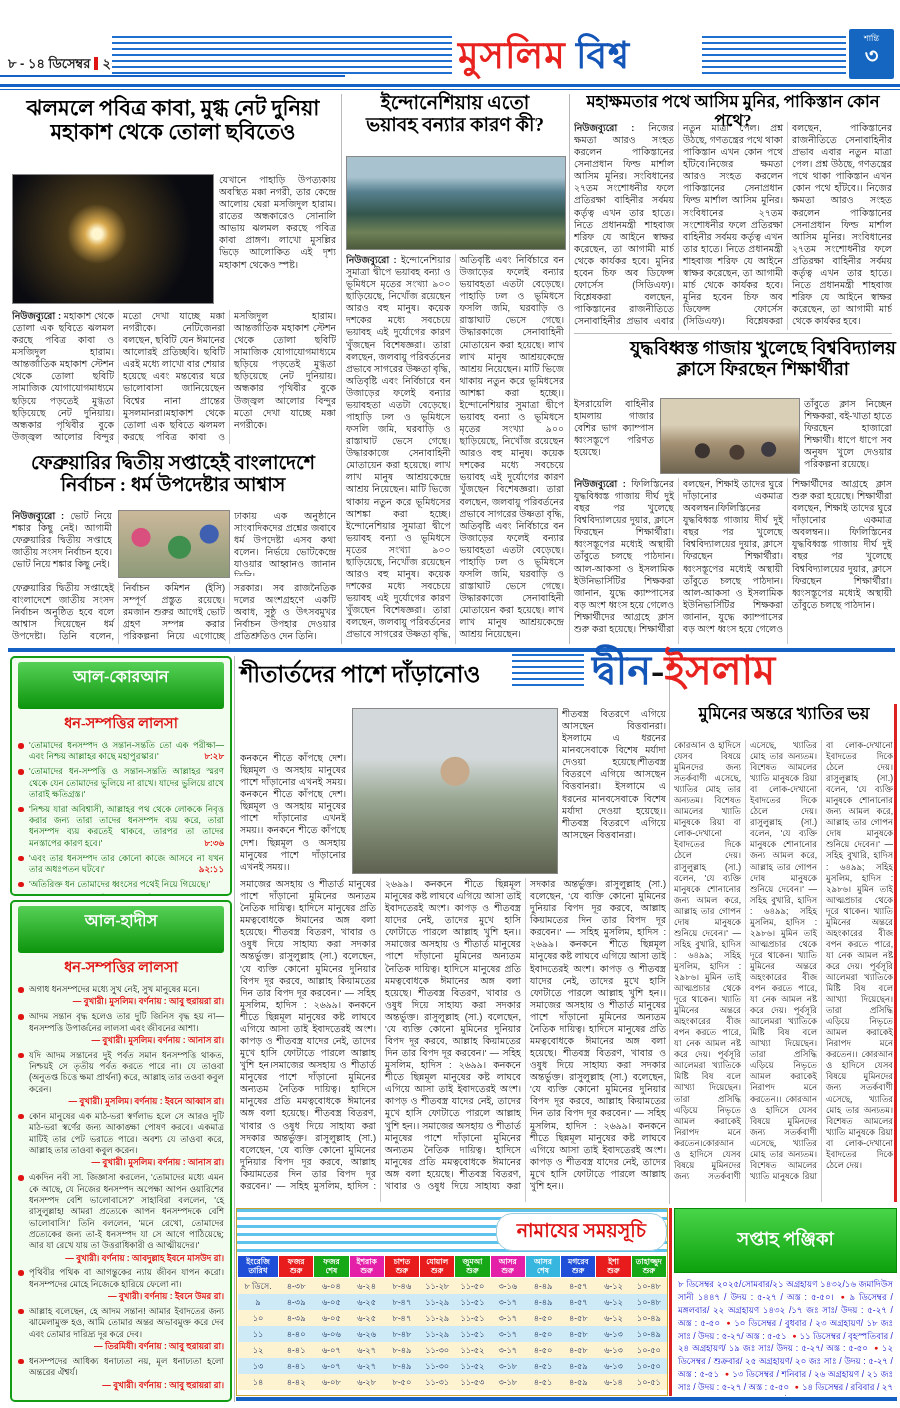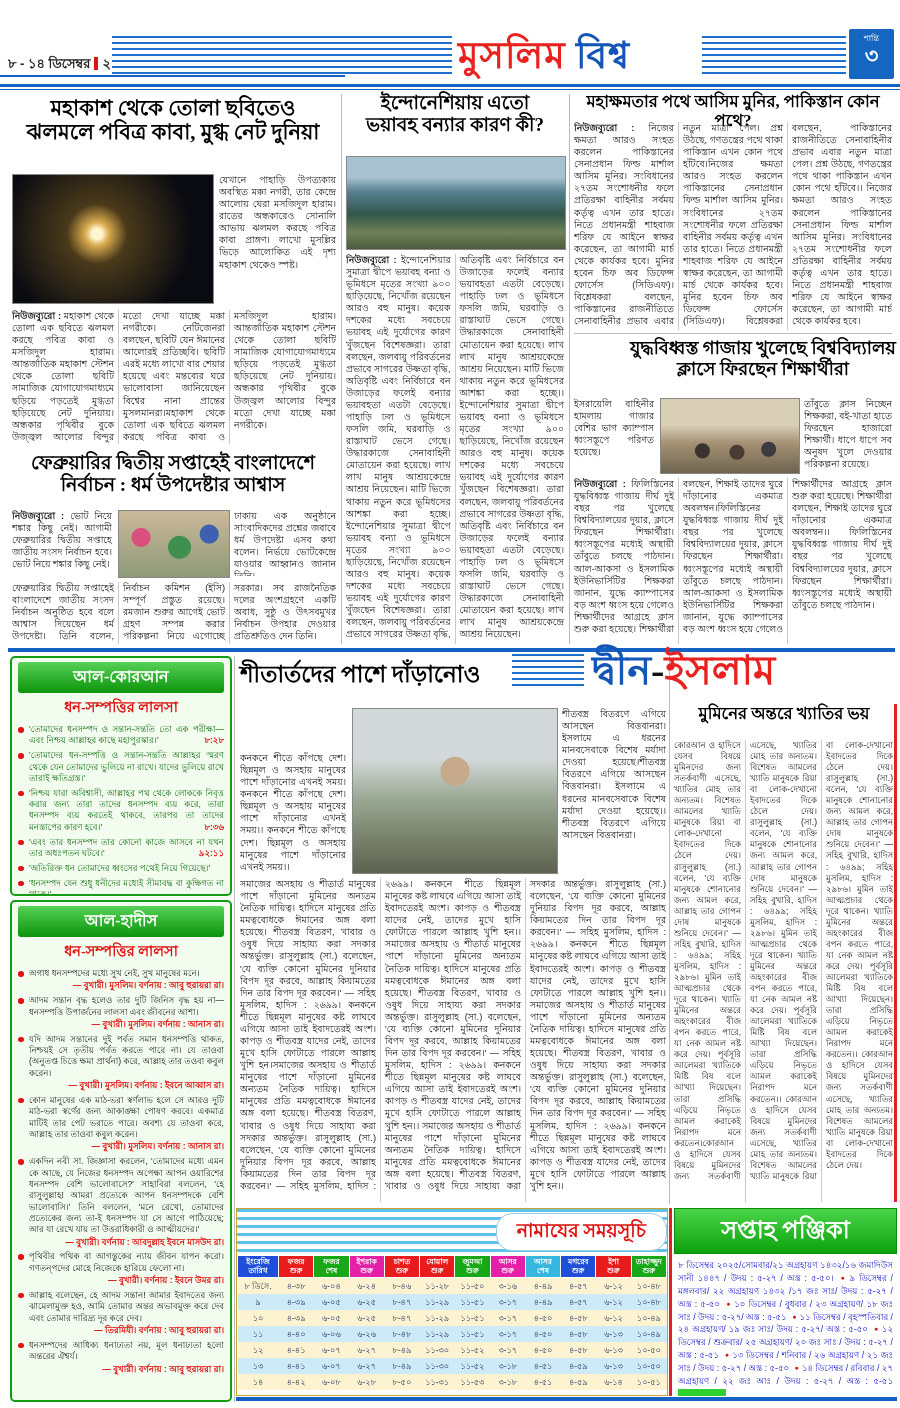--- a/index.html
+++ b/index.html
@@ -20,21 +20,21 @@
   .date-sep{display:inline-block;width:4px;height:13px;background:#e01313;margin:0 4px;vertical-align:-2px;}
   .masthead{font-family:"Liberation Serif",serif;font-weight:bold;font-size:37px;letter-spacing:1px;white-space:nowrap;}
   .mh-red{color:#e8221f;} .mh-blue{color:#1456b8;}
   .pagebox{background:#1566c0;color:#fff;text-align:center;border-radius:2px;}
   .pagebox .sm{font-size:8px;line-height:10px;display:block;margin-top:5px;}
   .pagebox .num{font-size:21px;font-weight:bold;line-height:24px;display:block;}
   .hrule{position:absolute;left:0;width:900px;background:#1661c4;}
   
   .gbox{position:absolute;border:2px solid #149c14;background:#f3fdef;border-radius:5px;padding:4px 6px;box-sizing:border-box;overflow:hidden;}
   .ghead{background:linear-gradient(#56d156,#0c940c);color:#fff;text-align:center;font-weight:bold;font-size:16px;
-         padding:2px 0 2px;border-radius:3px;font-family:"Liberation Serif",serif;}
+         padding:2px 0 18px;border-radius:3px;font-family:"Liberation Serif",serif;}
   .gsub{color:#e01313;text-align:center;font-weight:bold;font-size:14.5px;margin:3px 0 4px;font-family:"Liberation Serif",serif;}
   .qitem{position:relative;padding-left:11px;margin-bottom:3.5px;text-align:justify;font-size:8.6px;line-height:1.32;}
   .qitem .dot{position:absolute;left:0;top:3px;width:5.5px;height:5.5px;border-radius:50%;background:#e01313;}
   .qtext{color:#0e6b0e;}
   .htext{color:#1d1d1d;}
   .qref{color:#e01313;font-weight:bold;float:right;}
   .hsrc{display:block;text-align:right;color:#e01313;font-weight:bold;margin-top:1px;}
   
   .deen-banner{font-family:"Liberation Serif",serif;font-weight:bold;font-size:40px;line-height:1;white-space:nowrap;}
   .deen-blue{color:#1456b8;} .deen-red{color:#e8221f;}
@@ -43,22 +43,22 @@
   .pt-band{height:46px;background:repeating-linear-gradient(180deg,#5ec2ea 0 3.5px,#ffffff 3.5px 8px);
            display:flex;align-items:center;justify-content:flex-end;}
   .pt-pill{background:#fff;border:1px solid #9ccbe0;border-radius:16px;padding:2px 20px;}
   .pt-title{color:#e01313;font-weight:bold;font-size:19px;font-family:"Liberation Serif",serif;}
   table.pt{border-collapse:collapse;table-layout:fixed;width:100%;}
   table.pt th{color:#fff;font-size:7.6px;line-height:1.15;padding:2px 0;font-weight:bold;border:1px solid #fff;}
   table.pt td{font-size:8.2px;color:#1b2a5e;text-align:center;padding:1.5px 0;}
   table.pt tr.odd{background:#fdf3d0;} table.pt tr.even{background:#cdeaf6;}
   
   .alm{box-sizing:border-box;background:#fff;}
-  .alm-head{background:linear-gradient(#49d549,#0da10d);color:#fff;text-align:center;font-weight:bold;font-size:24px;
-            padding:2px 0;font-family:"Liberation Serif",serif;border:1px solid #0a8a0a;}
+  .alm-head{background:linear-gradient(#49d549,#0da10d);color:#fff;text-align:center;font-weight:bold;font-size:18px;
+            padding:16px 0;font-family:"Liberation Serif",serif;border:1px solid #0a8a0a;}
   .alm-body{padding:5px 4px;font-size:8.6px;line-height:1.5;text-align:justify;color:#1515cc;}
   .adot{color:#e01313;font-size:7px;margin:0 3px;vertical-align:1px;}
   .alm-end{display:inline-block;width:48px;height:9px;background:#2fd12f;vertical-align:-1px;}
   .double-rule{border-top:3px solid #1661c4;border-bottom:1px solid #1661c4;height:2px;box-sizing:border-box;}
 </style>
 </head>
 <body>
 
 <div class="page">
 
@@ -76,22 +76,22 @@
     <span class="sm">শান্তি</span>
     <span class="num">৩</span>
   </div>
   <div class="hrule" style="top:84px;height:3px;"></div>
   <div class="hrule" style="top:89px;height:1px;"></div>
 
   <div class="vsep" style="left:341px;top:94px;height:550px;"></div>
   <div class="vsep" style="left:569px;top:94px;height:550px;"></div>
 
   <div class="abs hl" style="left:12px;top:96px;width:322px;font-size:21px;">
+    <div>ঝলমলে পবিত্র কাবা, মুগ্ধ নেট দুনিয়া</div>
     <div>মহাকাশ থেকে তোলা ছবিতেও</div>
-    <div>ঝলমলে পবিত্র কাবা, মুগ্ধ নেট দুনিয়া</div>
   </div>
   <div class="abs photo" style="left:12px;top:174px;width:200px;height:128px;background:radial-gradient(circle at 42% 46%,#fff6cf 0 5px,#d8a94e 12px,#4a3a1a 30px,#0a0b11 70%),#06070c;"></div>
   <div class="abs body-txt fillbox" style="left:219px;top:174px;width:117px;height:128px;"><span>যেখানে পাহাড়ি উপত্যকায় অবস্থিত মক্কা নগরী, তার কেন্দ্রে আলোয় ঘেরা মসজিদুল হারাম। রাতের অন্ধকারেও সোনালি আভায় ঝলমল করছে পবিত্র কাবা প্রাঙ্গণ। লাখো মুসল্লির ভিড়ে আলোকিত এই দৃশ্য মহাকাশ থেকেও স্পষ্ট।</span></div>
   <div class="abs body-txt fillbox cols3" style="left:12px;top:310px;width:324px;height:134px;"><span class="byline">নিউজব্যুরো :</span> <span>মহাকাশ থেকে তোলা এক ছবিতে ঝলমল করছে পবিত্র কাবা ও মসজিদুল হারাম। আন্তর্জাতিক মহাকাশ স্টেশন থেকে তোলা ছবিটি সামাজিক যোগাযোগমাধ্যমে ছড়িয়ে পড়তেই মুগ্ধতা ছড়িয়েছে নেট দুনিয়ায়। অন্ধকার পৃথিবীর বুকে উজ্জ্বল আলোর বিন্দুর মতো দেখা যাচ্ছে মক্কা নগরীকে। নেটিজেনরা বলছেন, ছবিটি যেন ঈমানের আলোরই প্রতিচ্ছবি। ছবিটি এরই মধ্যে লাখো বার শেয়ার হয়েছে এবং মন্তব্যের ঘরে ভালোবাসা জানিয়েছেন বিশ্বের নানা প্রান্তের মুসলমানরা।মহাকাশ থেকে তোলা এক ছবিতে ঝলমল করছে পবিত্র কাবা ও মসজিদুল হারাম। আন্তর্জাতিক মহাকাশ স্টেশন থেকে তোলা ছবিটি সামাজিক যোগাযোগমাধ্যমে ছড়িয়ে পড়তেই মুগ্ধতা ছড়িয়েছে নেট দুনিয়ায়। অন্ধকার পৃথিবীর বুকে উজ্জ্বল আলোর বিন্দুর মতো দেখা যাচ্ছে মক্কা নগরীকে। </span></div>
 
   <div class="abs body-txt fillbox" style="left:12px;top:510px;width:100px;height:66px;"><span class="byline">নিউজব্যুরো :</span> <span>ভোট নিয়ে শঙ্কার কিছু নেই। আগামী ফেব্রুয়ারির দ্বিতীয় সপ্তাহে জাতীয় সংসদ নির্বাচন হবে।ভোট নিয়ে শঙ্কার কিছু নেই। </span></div>
   <div class="abs hl" style="left:12px;top:452px;width:322px;font-size:19px;">
     <div>ফেব্রুয়ারির দ্বিতীয় সপ্তাহেই বাংলাদেশে</div>
     <div>নির্বাচন : ধর্ম উপদেষ্টার আশ্বাস</div>
   </div>
@@ -138,21 +138,21 @@
 
   <div class="gbox" style="left:10px;top:900px;width:222px;height:502px;">
     <div class="ghead">আল-হাদীস</div>
     <div class="gsub">ধন-সম্পত্তির লালসা</div>
     <div id="hadith-list">
         <div class="qitem"><span class="dot"></span><span class="htext">অগাধ ধনসম্পদের মধ্যে সুখ নেই, সুখ মানুষের মনে।</span><span class="hsrc">— বুখারী। মুসলিম। বর্ণনায় : আবু হুরায়রা রা।</span></div>
         <div class="qitem"><span class="dot"></span><span class="htext">আদম সন্তান বৃদ্ধ হলেও তার দুটি জিনিস বৃদ্ধ হয় না—ধনসম্পত্তি উপার্জনের লালসা এবং জীবনের আশা।</span><span class="hsrc">— বুখারী। মুসলিম। বর্ণনায় : আনাস রা।</span></div>
         <div class="qitem"><span class="dot"></span><span class="htext">যদি আদম সন্তানের দুই পর্বত সমান ধনসম্পত্তি থাকত, নিশ্চয়ই সে তৃতীয় পর্বত করতে পারে না। যে তাওবা (অনুতপ্ত চিত্তে ক্ষমা প্রার্থনা) করে, আল্লাহ তার তওবা কবুল করেন।</span><span class="hsrc">— বুখারী। মুসলিম। বর্ণনায় : ইবনে আব্বাস রা।</span></div>
         <div class="qitem"><span class="dot"></span><span class="htext">কোন মানুষের এক মাঠ-ভরা স্বর্ণলাভ হলে সে আরও দুটি মাঠ-ভরা স্বর্ণের জন্য আকাঙ্ক্ষা পোষণ করবে। একমাত্র মাটিই তার পেট ভরাতে পারে। অবশ্য যে তাওবা করে, আল্লাহ তার তাওবা কবুল করেন।</span><span class="hsrc">— বুখারী। মুসলিম। বর্ণনায় : আনাস রা।</span></div>
         <div class="qitem"><span class="dot"></span><span class="htext">একদিন নবী সা. জিজ্ঞাসা করলেন, 'তোমাদের মধ্যে এমন কে আছে, যে নিজের ধনসম্পদ অপেক্ষা আপন ওয়ারিশের ধনসম্পদ বেশি ভালোবাসে?' সাহাবিরা বললেন, 'হে রাসুলুল্লাহ! আমরা প্রত্যেকে আপন ধনসম্পদকে বেশি ভালোবাসি।' তিনি বললেন, 'মনে রেখো, তোমাদের প্রত্যেকের জন্য তা-ই ধনসম্পদ যা সে আগে পাঠিয়েছে; আর যা রেখে যায় তা উত্তরাধিকারী ও আত্মীয়দের।'</span><span class="hsrc">— বুখারী। বর্ণনায় : আবদুল্লাহ ইবনে মাসউদ রা।</span></div>
-        <div class="qitem"><span class="dot"></span><span class="htext">পৃথিবীর পথিক বা আগন্তুকের ন্যায় জীবন যাপন করো। গণতন্পদের মোহে নিজেকে হারিয়ে ফেলো না।</span><span class="hsrc">— বুখারী। বর্ণনায় : ইবনে উমর রা।</span></div>
+        <div class="qitem"><span class="dot"></span><span class="htext">পৃথিবীর পথিক বা আগন্তুকের ন্যায় জীবন যাপন করো। ধনসম্পদের মোহে নিজেকে হারিয়ে ফেলো না।</span><span class="hsrc">— বুখারী। বর্ণনায় : ইবনে উমর রা।</span></div>
         <div class="qitem"><span class="dot"></span><span class="htext">আল্লাহ বলেছেন, হে আদম সন্তান! আমার ইবাদতের জন্য ঝামেলামুক্ত হও, আমি তোমার অন্তর অভাবমুক্ত করে দেব এবং তোমার দারিদ্র্য দূর করে দেব।</span><span class="hsrc">— তিরমিযী। বর্ণনায় : আবু হুরায়রা রা।</span></div>
         <div class="qitem"><span class="dot"></span><span class="htext">ধনসম্পদের আধিক্য ধনাঢ্যতা নয়, মূল ধনাঢ্যতা হলো অন্তরের ঐশ্বর্য।</span><span class="hsrc">— বুখারী। বর্ণনায় : আবু হুরায়রা রা।</span></div>
       </div>
   </div>
 
   <div class="vsep" style="left:234px;top:656px;height:746px;"></div>
   <div class="vsep" style="left:669px;top:656px;height:548px;"></div>
 
   <div class="abs hl" style="left:240px;top:662px;width:268px;font-size:23px;text-align:left;">
     <div>শীতার্তদের পাশে দাঁড়ানোও</div>

